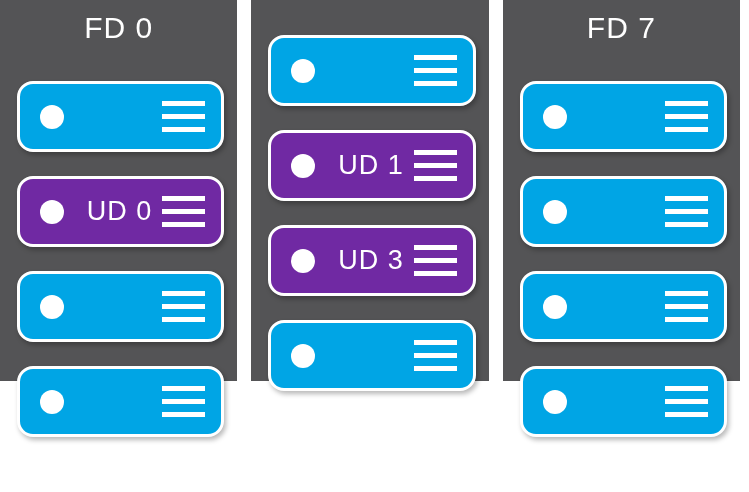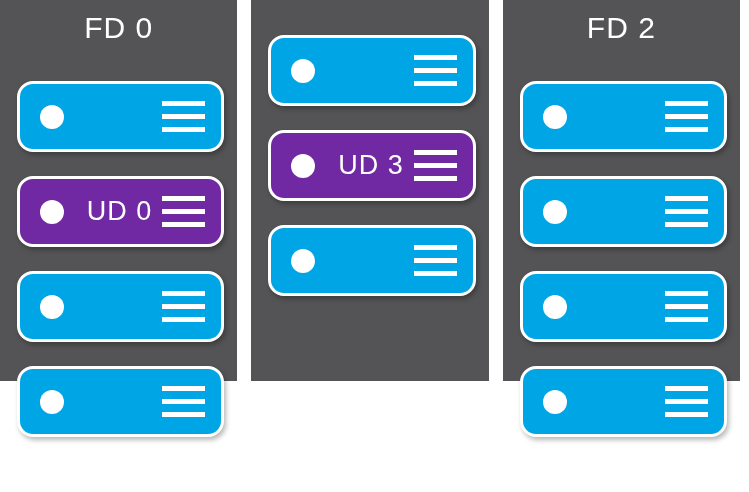--- a/index.html
+++ b/index.html
@@ -155,24 +155,35 @@
       <span class="right-group">
 
         <span class="vents">
               <i></i>
               <i></i>
               <i></i>
             </span>
       </span>
     </div>
 
-
     <div class="server purple">
       <span class="led"></span>
       <span class="right-group">
+        <span class="ud-label">UD 1</span>
+        <span class="vents">
+              <i></i>
+              <i></i>
+              <i></i>
+            </span>
+      </span>
+    </div>
+
+    <div class="server purple">
+      <span class="led"></span>
+      <span class="right-group">
         <span class="ud-label">UD 3</span>
         <span class="vents">
               <i></i>
               <i></i>
               <i></i>
             </span>
       </span>
     </div>
 
     <div class="server blue">
@@ -183,21 +194,21 @@
               <i></i>
               <i></i>
               <i></i>
             </span>
       </span>
     </div>
   </div>
     </section>
 
     <section class="fd-column">
-      <h2 class="fd-title">FD 2</h2>
+      <h2 class="fd-title">FD 7</h2>
       <div class="servers">
     <div class="server blue">
       <span class="led"></span>
       <span class="right-group">
 
         <span class="vents">
               <i></i>
               <i></i>
               <i></i>
             </span>

